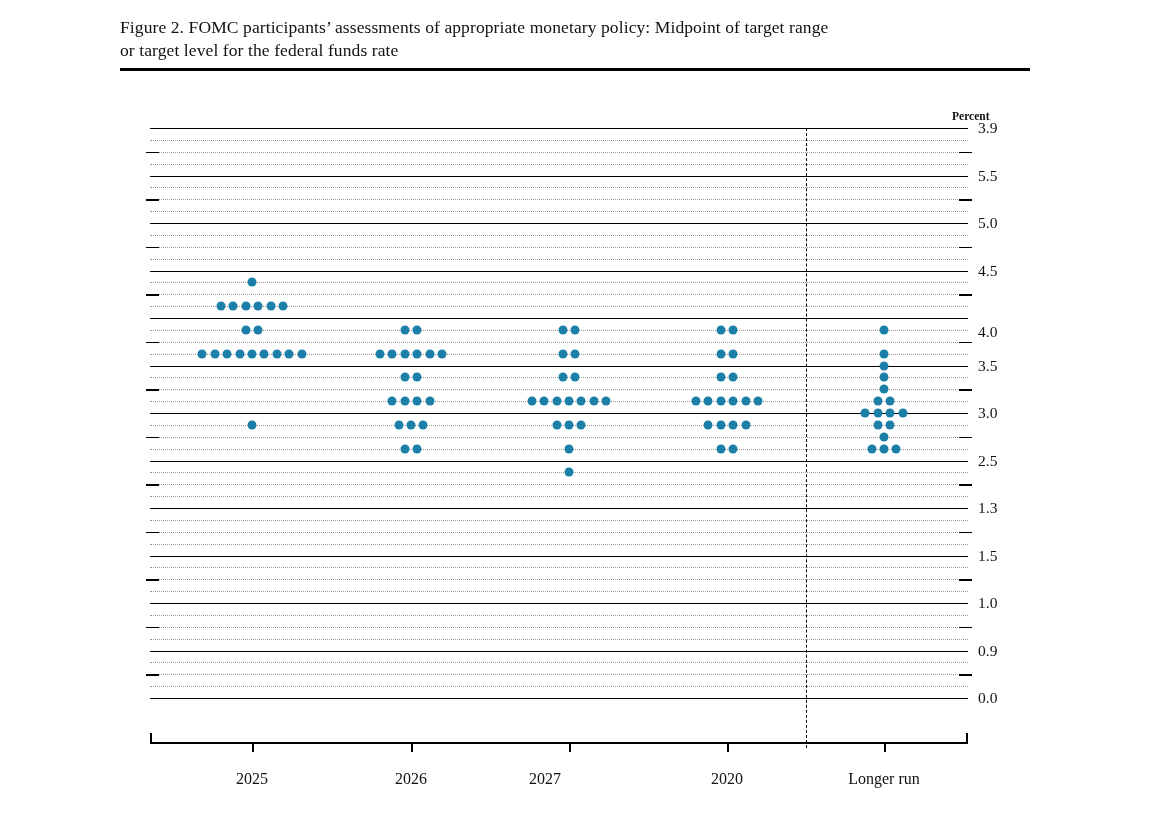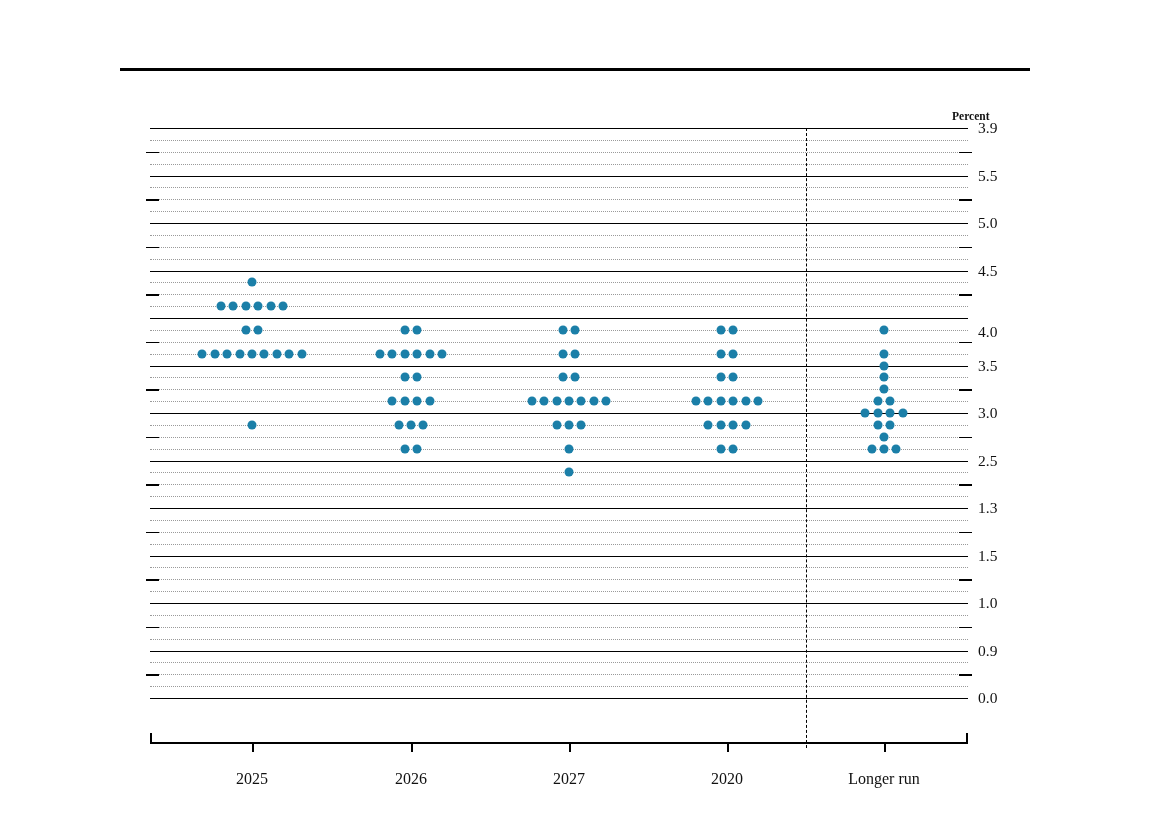--- a/index.html
+++ b/index.html
@@ -144,20 +144,22 @@
     background: #1b7fa8;
     transform: translate(-50%, -50%);
   }
 </style>
 </head>
 <body>
 
 <div id="page">
 
   <div id="title-block">
+    <div class="line">Figure 2. FOMC participants’ assessments of appropriate monetary policy: Midpoint of target range</div>
+    <div class="line">or target level for the federal funds rate</div>
   </div>
   <div id="title-rule"></div>
 
   <div id="percent-label">Percent</div>
 
   <div id="plot">
       <div class="dotted-line" style="top: 558.125px;"></div>
       <div class="dotted-line" style="top: 546.25px;"></div>
       <div class="dotted-line" style="top: 534.375px;"></div>
       <div class="dotted-line" style="top: 510.625px;"></div>
@@ -249,21 +251,21 @@
     <div class="ylabel" style="top: 332px;">4.0</div>
     <div class="ylabel" style="top: 270.5px;">4.5</div>
     <div class="ylabel" style="top: 223px;">5.0</div>
     <div class="ylabel" style="top: 175.5px;">5.5</div>
     <div class="ylabel" style="top: 128px;">3.9</div>
     <div class="xtick" style="left: 252px;"></div>
     <div class="xcat" style="left: 252px;">2025</div>
     <div class="xtick" style="left: 411px;"></div>
     <div class="xcat" style="left: 411px;">2026</div>
     <div class="xtick" style="left: 569px;"></div>
-    <div class="xcat" style="left: 569px;">2027</div>
+    <div class="xcat" style="left: 545px;">2027</div>
     <div class="xtick" style="left: 727px;"></div>
     <div class="xcat" style="left: 727px;">2020</div>
     <div class="xtick" style="left: 884px;"></div>
     <div class="xcat" style="left: 884px;">Longer run</div>
     <div class="dot" style="left: 252px; top: 282.375px; background: rgb(27, 127, 168);"></div>
     <div class="dot" style="left: 221px; top: 306.125px; background: rgb(27, 127, 168);"></div>
     <div class="dot" style="left: 233.4px; top: 306.125px; background: rgb(27, 127, 168);"></div>
     <div class="dot" style="left: 245.8px; top: 306.125px; background: rgb(27, 127, 168);"></div>
     <div class="dot" style="left: 258.2px; top: 306.125px; background: rgb(27, 127, 168);"></div>
     <div class="dot" style="left: 270.6px; top: 306.125px; background: rgb(27, 127, 168);"></div>

